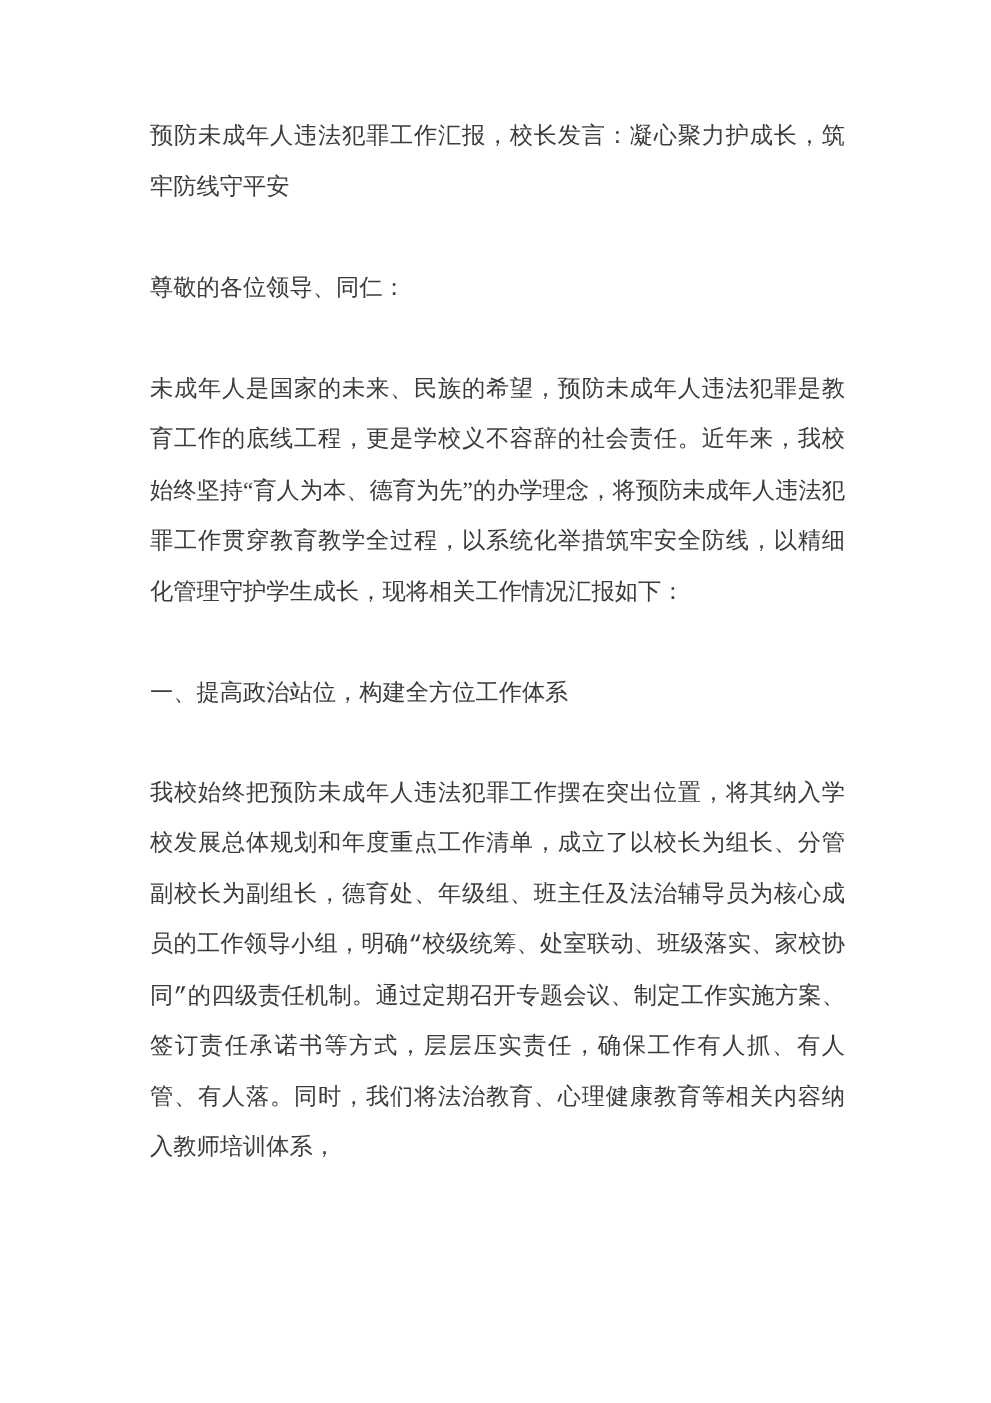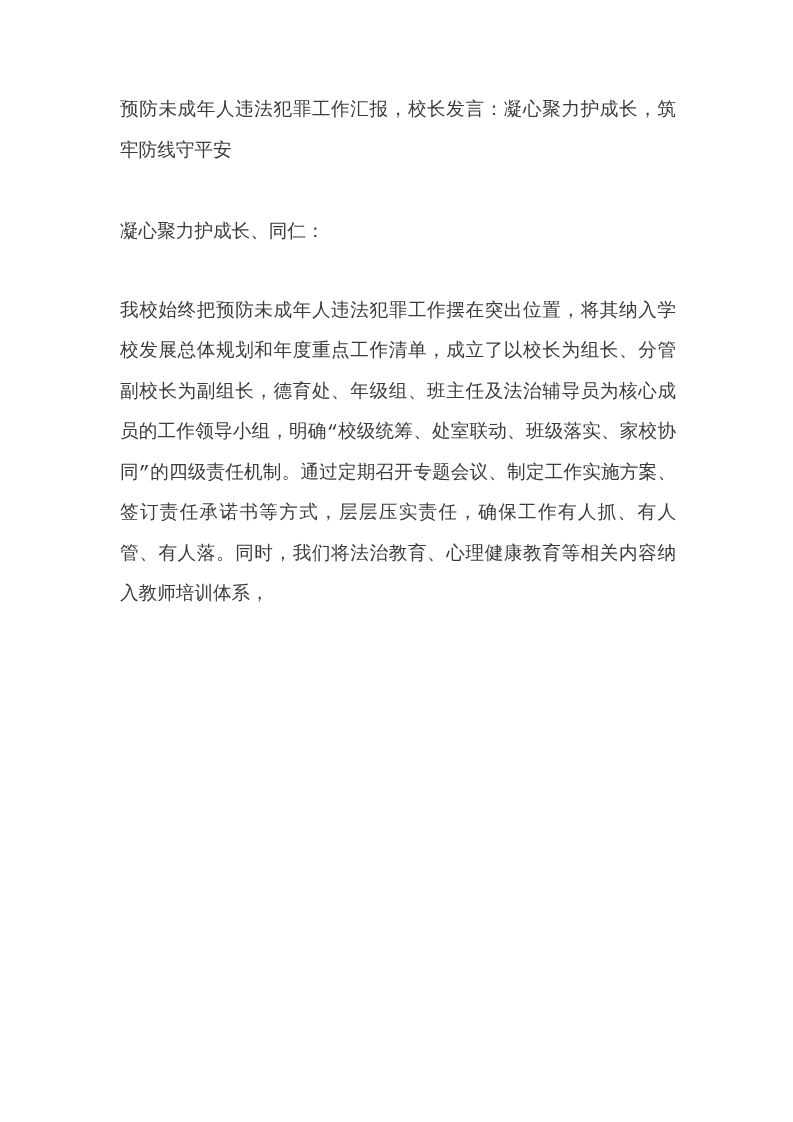--- a/index.html
+++ b/index.html
@@ -32,19 +32,21 @@
     margin-bottom: 0;
     font-family: Liberation Mono, monospace;
   }
 </style>
 </head>
 <body>
 
 <div class="page">
   <p class="para">预防未成年人违法犯罪工作汇报，校长发言：凝心聚力护成长，筑牢防线守平安</p>
 
-  <p class="para">凝心聚力护成长、同仁：</p>
+  <p class="para">尊敬的各位领导、同仁：</p>
 
 
+  <p class="para">未成年人是国家的未来、民族的希望，预防未成年人违法犯罪是教育工作的底线工程，更是学校义不容辞的社会责任。近年来，我校始终坚持“育人为本、德育为先”的办学理念，将预防未成年人违法犯罪工作贯穿教育教学全过程，以系统化举措筑牢安全防线，以精细化管理守护学生成长，现将相关工作情况汇报如下：</p>
 
+  <p class="para">一、提高政治站位，构建全方位工作体系</p>
 
   <p class="para">我校始终把预防未成年人违法犯罪工作摆在突出位置，将其纳入学校发展总体规划和年度重点工作清单，成立了以校长为组长、分管副校长为副组长，德育处、年级组、班主任及法治辅导员为核心成员的工作领导小组，明确“校级统筹、处室联动、班级落实、家校协同”的四级责任机制。通过定期召开专题会议、制定工作实施方案、签订责任承诺书等方式，层层压实责任，确保工作有人抓、有人管、有人落。同时，我们将法治教育、心理健康教育等相关内容纳入教师培训体系，</p>
 </div>
 
 </body></html>

